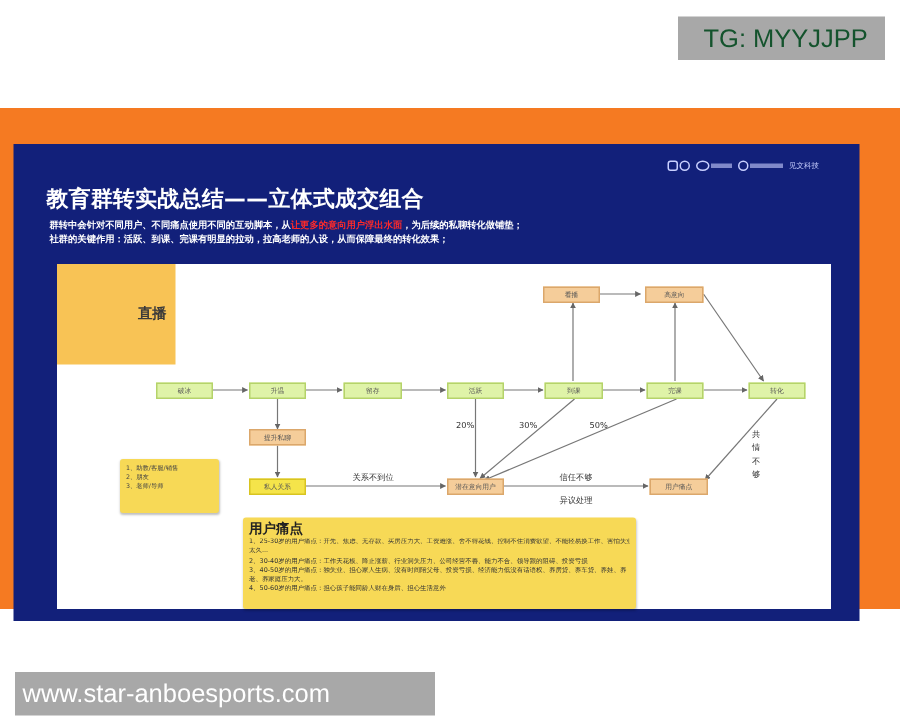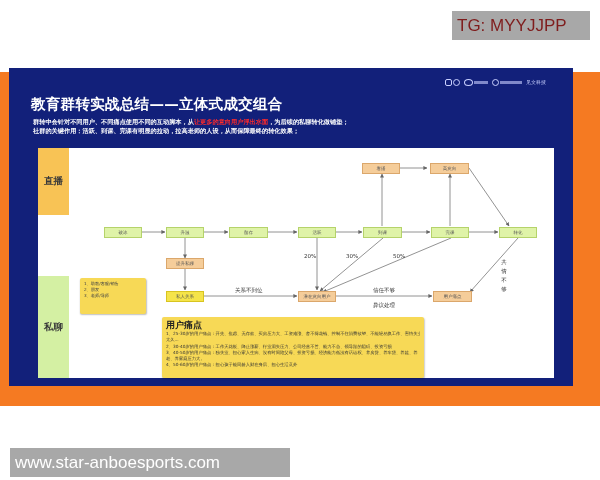--- a/index.html
+++ b/index.html
@@ -3,34 +3,34 @@
 <meta charset="utf-8">
 <style>
   html, body { margin: 0; padding: 0; }
   body {
     width: 600px; height: 480px; position: relative; overflow: hidden;
     background: #ffffff;
     font-family: "DejaVu Sans", sans-serif;
   }
   .watermark-top {
     position: absolute; left: 452px; top: 11px; width: 138px; height: 29px;
-    background: #a8a8a8; color: #7f1d1d; font-family: "Liberation Sans", sans-serif;
-    font-size: 17px; line-height: 29px; padding-left: 5px; box-sizing: border-box;
+    background: #a8a8a8; color: #14532d; font-family: "Liberation Sans", sans-serif;
+    font-size: 17px; line-height: 29px; padding-left: 17px; box-sizing: border-box;
   }
   .watermark-bottom {
     position: absolute; left: 10px; top: 448px; width: 280px; height: 29px;
     background: #a8a8a8; color: #ffffff; font-family: "Liberation Sans", sans-serif;
     font-size: 17px; line-height: 29px; padding-left: 5px; box-sizing: border-box;
   }
   .frame {
     position: absolute; left: 0; top: 72px; width: 600px; height: 334px;
     background: #f57a22;
   }
   .slide {
-    position: absolute; left: 9px; top: 68px; width: 564px; height: 318px;
+    position: absolute; left: 9px; top: 96px; width: 564px; height: 318px;
     background: #12207a;
   }
   .slide-title {
     position: absolute; left: 22px; top: 27px; color: #ffffff;
     font-size: 14.5px; font-weight: bold; letter-spacing: 0.3px; white-space: nowrap;
   }
   .subtitle {
     position: absolute; left: 24px; color: #ffffff; font-size: 6.2px;
     white-space: nowrap; font-weight: bold;
   }
@@ -40,21 +40,21 @@
   }
   .logo { color: #c9d0ff; font-size: 4.5px; white-space: nowrap; display:flex; align-items:center; gap:1px;}
   .logo .mark { display:inline-block; width:7px; height:7px; border-radius:2px; border:1px solid #c9d0ff; box-sizing:border-box;}
   .diagram {
     position: absolute; left: 29px; top: 80px; width: 516px; height: 230px; background: #ffffff;
   }
   .lane {
     position: absolute; left: 0; width: 31px; display: flex; align-items: center; justify-content: center;
     font-size: 9.5px; font-weight: bold; color: #3a3a3a; writing-mode: horizontal-tb;
   }
-  .lane-live { top: 0; height: 67px; background: #f8c355; }
+  .lane-live { top: 0; height: 67px; background: #f8c355; padding-left: 48px; }
   .lane-group { top: 67px; height: 61px; background: #cde8f8; }
   .lane-private { top: 128px; height: 102px; background: #d4f0a3; }
   .box {
     position: absolute; height: 11px; font-size: 4.5px; display: flex; align-items: center; justify-content: center;
     color: #555; box-sizing: border-box;
   }
   .g { background: #dff3a8; border: 0.5px solid #b5d36a; }
   .o { background: #f5cd9a; border: 0.5px solid #dba76b; }
   .y { background: #f5e44a; border: 0.5px solid #d8c420; }
   .edge-label { position: absolute; font-size: 5.5px; color: #333; white-space: nowrap; }
@@ -98,21 +98,20 @@
   </div>
 
   <div class="slide-title">教育群转实战总结——立体式成交组合</div>
   <div class="subtitle" style="top:50px">
     <span>群转中会针对不同用户、不同痛点使用不同的互动脚本，从</span><span class="hl">让更多的意向用户浮出水面</span><span>，为后续的私聊转化做铺垫；</span>
   </div>
   <div class="subtitle" style="top:59px">社群的关键作用：活跃、到课、完课有明显的拉动，拉高老师的人设，从而保障最终的转化效果；</div>
 
   <div class="diagram">
     <div class="lane lane-live">直播</div>
-    <div class="lane lane-private">私聊</div>
 
     <svg class="arrows" width="516" height="230" viewBox="0 0 516 230">
       <defs>
         <marker id="ah" markerWidth="5" markerHeight="5" refX="4.5" refY="2.5" orient="auto">
           <path d="M0,0 L5,2.5 L0,5 z" fill="#666"></path>
         </marker>
       </defs>
       <g stroke="#777" stroke-width="0.8" fill="none" marker-end="url(#ah)">
 
         <line x1="97" y1="84" x2="127" y2="84"></line>

